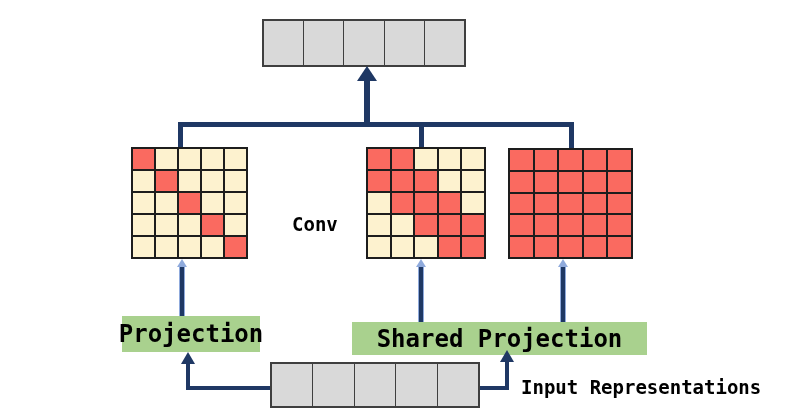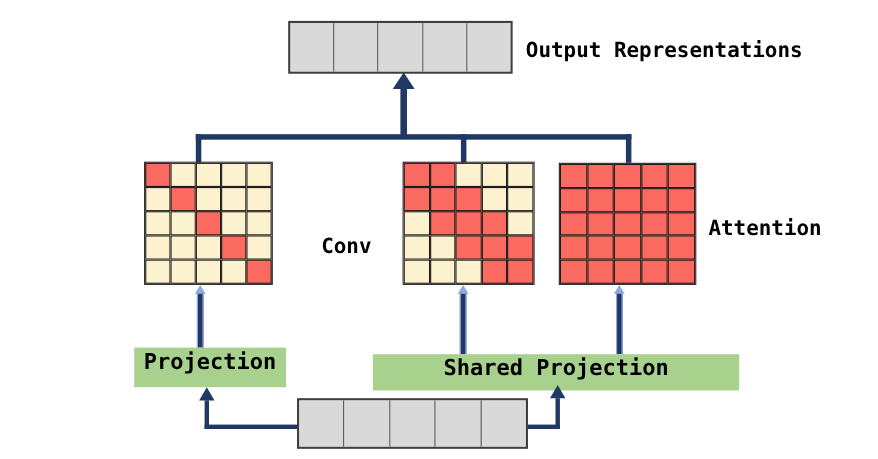--- a/index.html
+++ b/index.html
@@ -18,42 +18,41 @@
   .cell-row .tcell{flex:1;background:var(--gray);border-right:1.6px solid var(--grayline);}
   .cell-row .tcell:last-child{border-right:none;}
   
   .matrix{display:grid;grid-template-columns:repeat(5,1fr);grid-template-rows:repeat(5,1fr);
     border:1.6px solid var(--gline);box-sizing:border-box;}
   .matrix .mcell{border:1.1px solid var(--gline);}
   .matrix .on{background:var(--red);}
   .matrix .off{background:var(--cream);}
   
   .lbl{font-weight:bold;color:#000;font-size:19px;white-space:nowrap;}
-  .greenbox{background:var(--green);display:flex;align-items:flex-start;justify-content:center;
-    font-weight:bold;font-size:20px;color:#000;box-sizing:border-box;white-space:nowrap;}
+  .greenbox{background:var(--green);display:flex;align-items:center;justify-content:center;
+    font-weight:bold;font-size:24px;color:#000;box-sizing:border-box;white-space:nowrap;}
   
   .hline,.vline{background:var(--navy);}
   .thinline{background:var(--navy);border-left:1px solid var(--lblue);border-right:1px solid var(--lblue);box-sizing:border-box;}
   .tri-up-big{width:0;height:0;border-left:10px solid transparent;border-right:10px solid transparent;border-bottom:15px solid var(--navy);}
   .tri-up-med{width:0;height:0;border-left:7px solid transparent;border-right:7px solid transparent;border-bottom:12px solid var(--navy);}
   .tri-up-sm{width:0;height:0;border-left:5.5px solid transparent;border-right:5.5px solid transparent;border-bottom:8px solid var(--lblue);}
 </style>
 </head>
 <body>
 
 <div class="canvas">
 
   <div class="abs cell-row" style="left:262px;top:19px;width:204px;height:48px">
       <div class="tcell"></div>
       <div class="tcell"></div>
       <div class="tcell"></div>
       <div class="tcell"></div>
       <div class="tcell"></div>
     </div>
-  <div class="abs lbl" style="left:478px;top:35px">Output Representations</div>
 
   <div class="abs tri-up-big" style="left:357px;top:66px"></div>
   <div class="abs vline" style="left:364px;top:80px;width:6px;height:45px"></div>
   <div class="abs hline" style="left:178px;top:122px;width:396px;height:5px"></div>
   <div class="abs vline" style="left:178px;top:122px;width:5px;height:26px"></div>
   <div class="abs vline" style="left:419px;top:122px;width:5px;height:26px"></div>
   <div class="abs vline" style="left:569px;top:122px;width:5px;height:26px"></div>
 
   <div class="abs matrix" style="left:131px;top:147px;width:117px;height:112px">
       <div class="mcell on"></div>
@@ -132,45 +131,45 @@
       <div class="mcell on"></div>
       <div class="mcell on"></div>
       <div class="mcell on"></div>
       <div class="mcell on"></div>
       <div class="mcell on"></div>
       <div class="mcell on"></div>
       <div class="mcell on"></div>
       <div class="mcell on"></div>
       <div class="mcell on"></div>
     </div>
-  <div class="abs lbl" style="left:644px;top:197px">Attention</div>
 
   <div class="abs tri-up-sm" style="left:177px;top:259px"></div>
   <div class="abs thinline" style="left:179px;top:267px;width:6px;height:49px"></div>
 
   <div class="abs tri-up-sm" style="left:416px;top:259px"></div>
   <div class="abs thinline" style="left:418px;top:267px;width:6px;height:55px"></div>
 
   <div class="abs tri-up-sm" style="left:558px;top:259px"></div>
   <div class="abs thinline" style="left:560px;top:267px;width:6px;height:55px"></div>
 
   <div class="abs greenbox" style="left:122px;top:316px;width:138px;height:36px">
     <span>Projection</span>
   </div>
-  <div class="abs greenbox" style="left:339px;top:322px;width:333px;height:33px">
+  <div class="abs greenbox" style="left:352px;top:322px;width:295px;height:33px">
     <span>Shared Projection</span>
   </div>
 
   <div class="abs cell-row" style="left:270px;top:362px;width:210px;height:46px">
       <div class="tcell"></div>
       <div class="tcell"></div>
       <div class="tcell"></div>
       <div class="tcell"></div>
       <div class="tcell"></div>
     </div>
+  <div class="abs lbl" style="left:521px;top:376px">Input Representations</div>
 
   <div class="abs tri-up-med" style="left:181px;top:352px"></div>
   <div class="abs vline" style="left:186px;top:364px;width:4px;height:26px"></div>
   <div class="abs hline" style="left:186px;top:386px;width:84px;height:4px"></div>
 
   <div class="abs tri-up-med" style="left:500px;top:350px"></div>
   <div class="abs vline" style="left:505px;top:362px;width:4px;height:28px"></div>
   <div class="abs hline" style="left:480px;top:386px;width:29px;height:4px"></div>
 
 </div>

